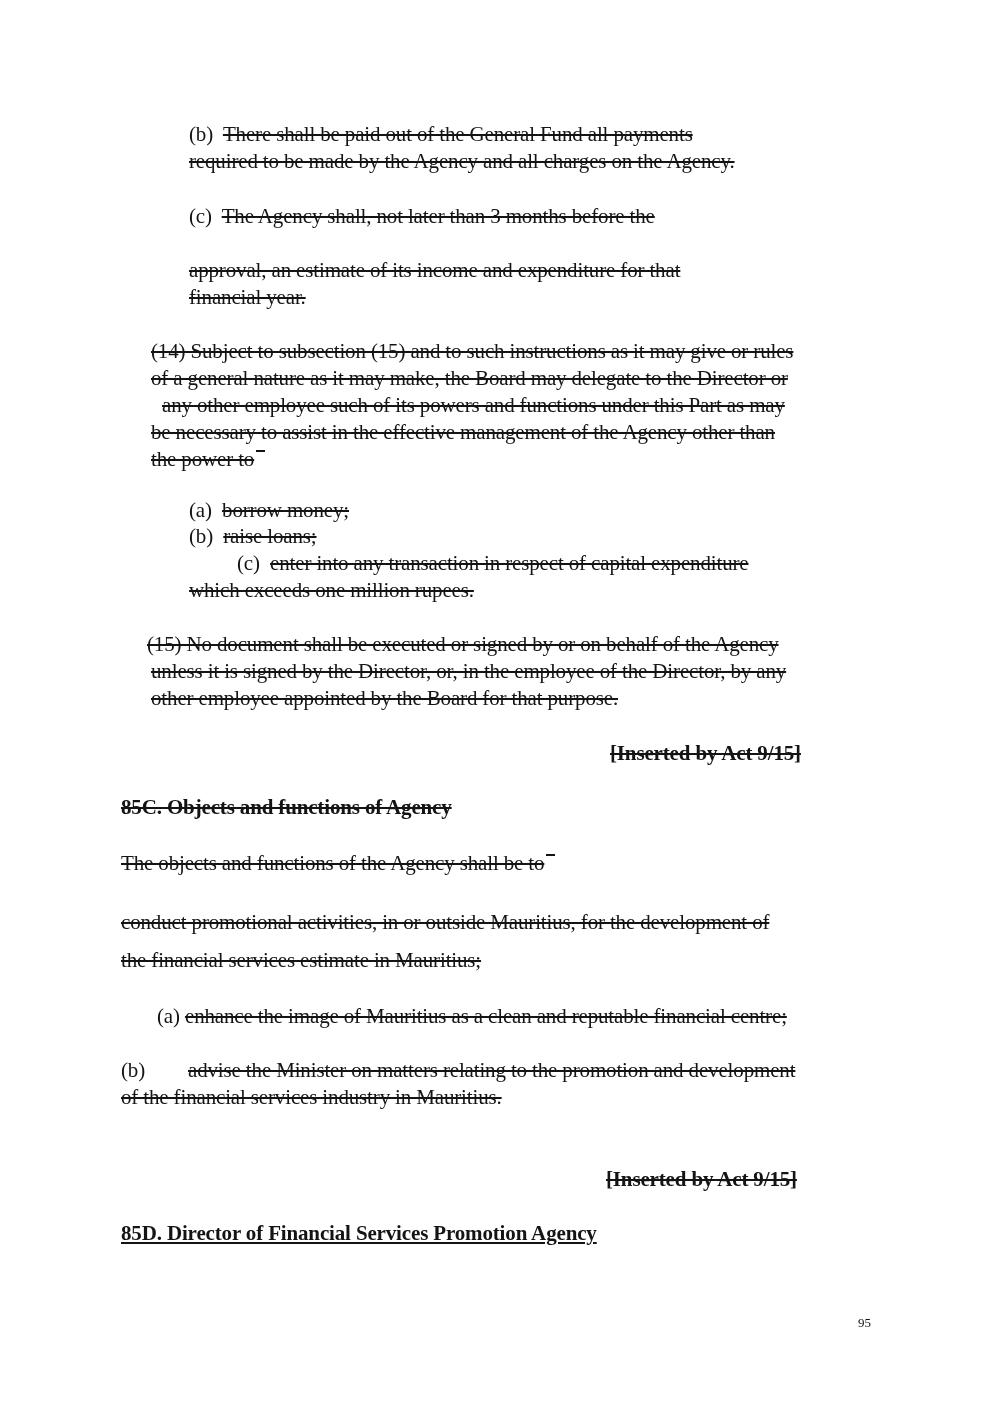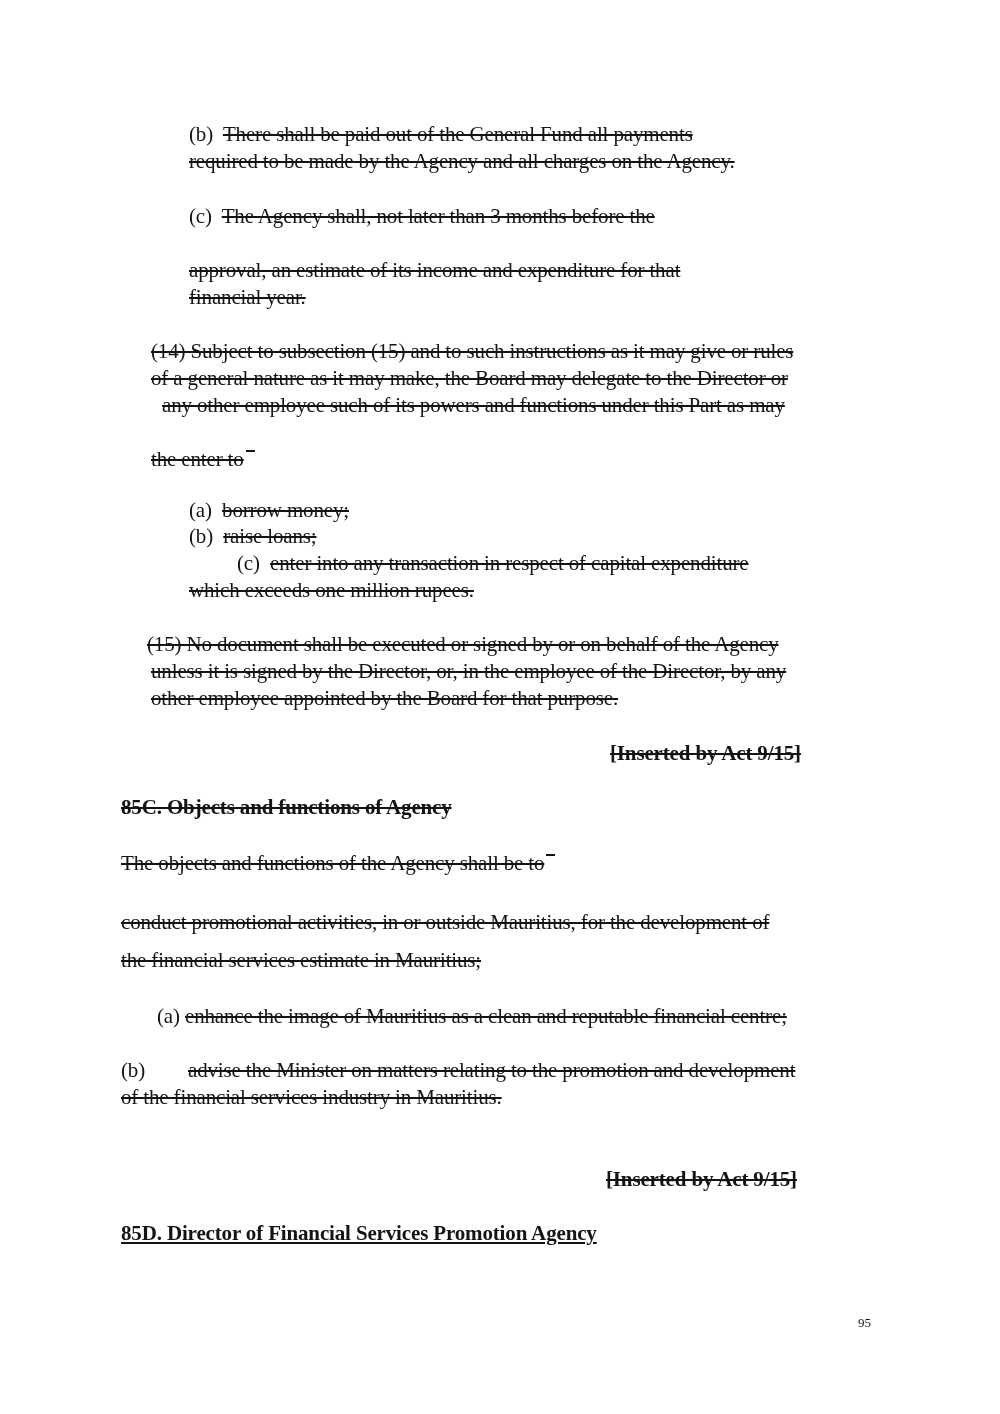--- a/index.html
+++ b/index.html
@@ -69,22 +69,23 @@
   <div class="line" style="left:189px; top:203px;">
     <span class="label">(c)</span>&nbsp;
     <span class="strike">The Agency shall, not later than 3 months before the</span>
   </div>
   <div class="line strike" style="left:189px; top:257px;">approval, an estimate of its income and expenditure for that</div>
   <div class="line strike" style="left:189px; top:284px;">financial year.</div>
 
   <div class="line strike" style="left:151px; top:338px;">(14) Subject to subsection (15) and to such instructions as it may give or rules</div>
   <div class="line strike" style="left:151px; top:365px;">of a general nature as it may make, the Board may delegate to the Director or</div>
   <div class="line strike" style="left:151px; top:392px;margin-left:11px;">any other employee such of its powers and functions under this Part as may</div>
+  <div class="line strike" style="left:151px; top:419px;">be necessary to assist in the effective management of the Agency other than</div>
   <div class="line" style="left:151px; top:446px;">
-    <span class="strike">the enter to</span><span class="dash"></span>
+    <span class="strike">the power to</span><span class="dash"></span>
   </div>
 
   <div class="line" style="left:189px; top:497px;">
     <span class="label">(a)</span>&nbsp;
     <span class="strike">borrow money;</span>
   </div>
   <div class="line" style="left:189px; top:523px;">
     <span class="label">(b)</span>&nbsp;
     <span class="strike">raise loans;</span>
   </div>

